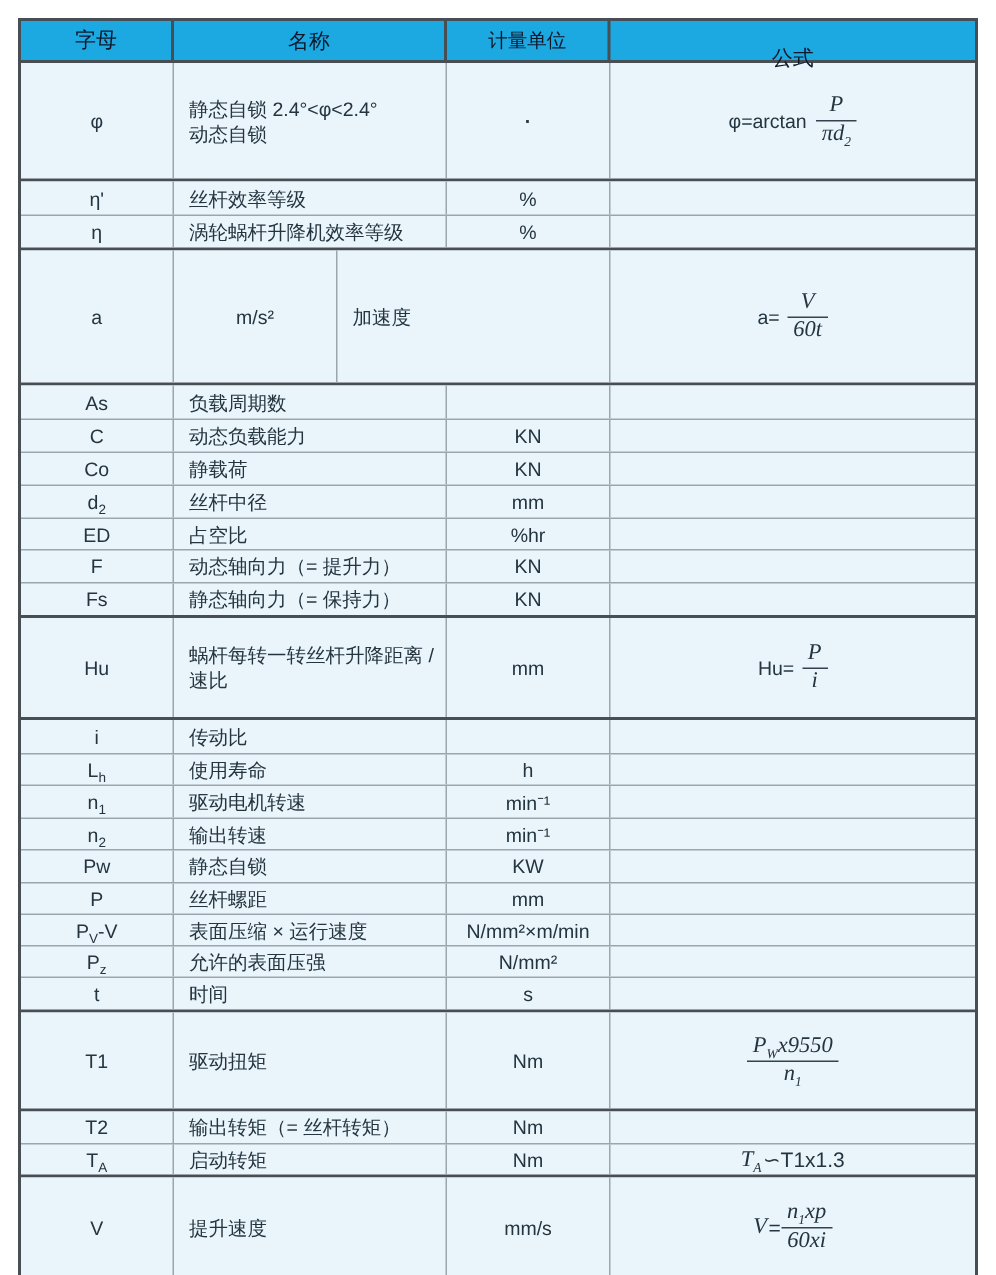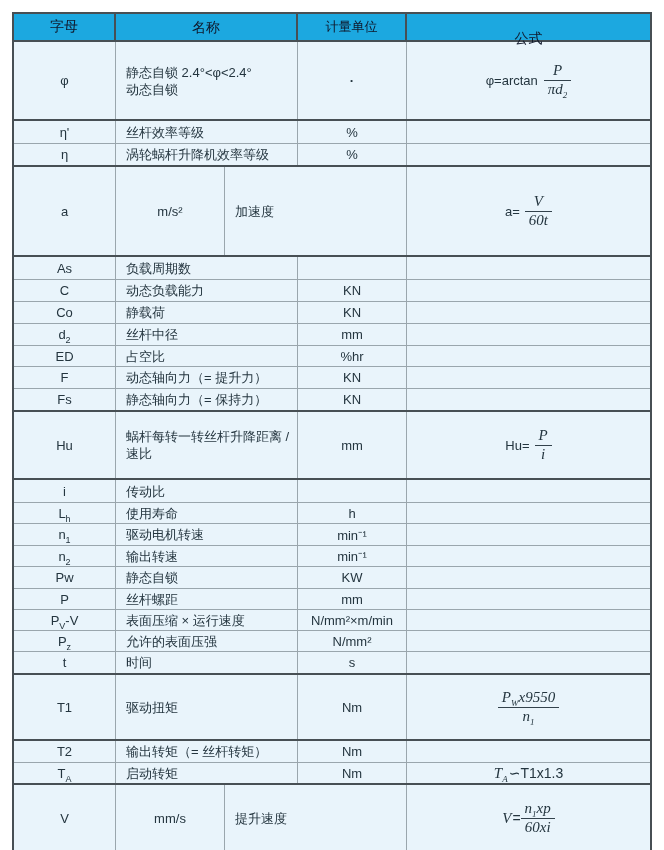--- a/index.html
+++ b/index.html
@@ -336,24 +336,24 @@
             <span class="fpost">∽T1x1.3</span>
           </div>
       </div>
     </div>
 
     <div class="group">
       <div class="row" style="height:66px">
         <div class="c c1">
             <span>V</span>
           </div>
+        <div class="c c2">
+            <div>提升速度</div>
+          </div>
         <div class="c c3">mm/s</div>
-        <div class="c c2">
-            <div>提升速度</div>
-          </div>
         <div class="c c4">
             <span class="fit"><span>V</span></span>
             <span class="fpost">=</span>
             <span class="frac">
               <span class="num"><span>n</span><sub>1</sub><span>xp</span></span>
               <span class="den"><span>60x</span><span>i</span></span>
             </span>
           </div>
       </div>
     </div>

